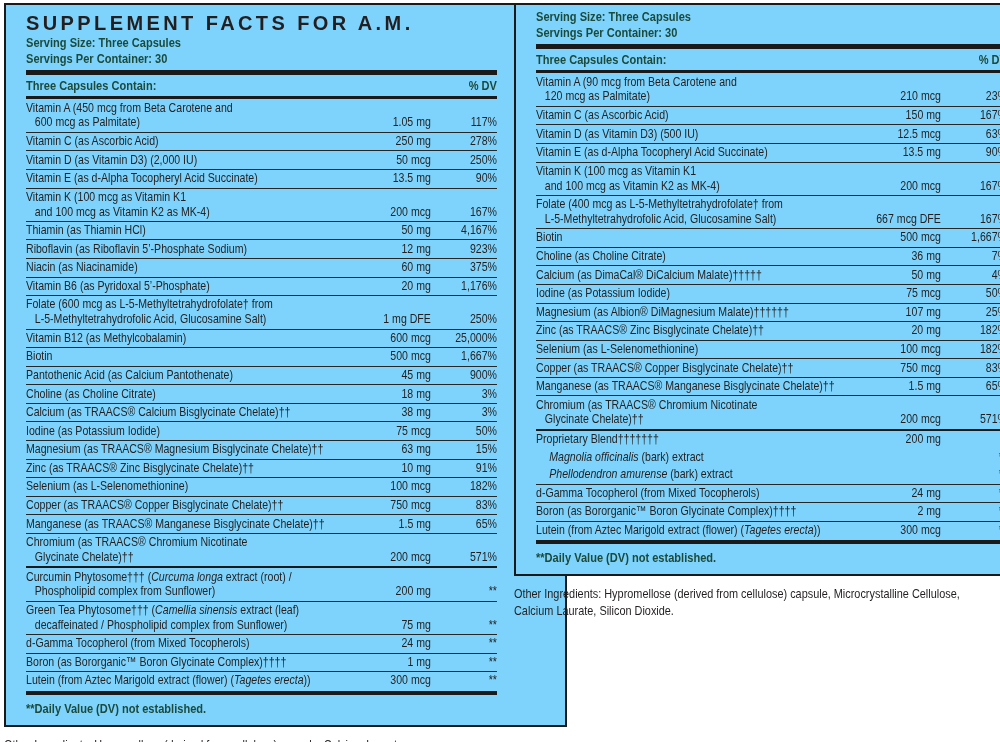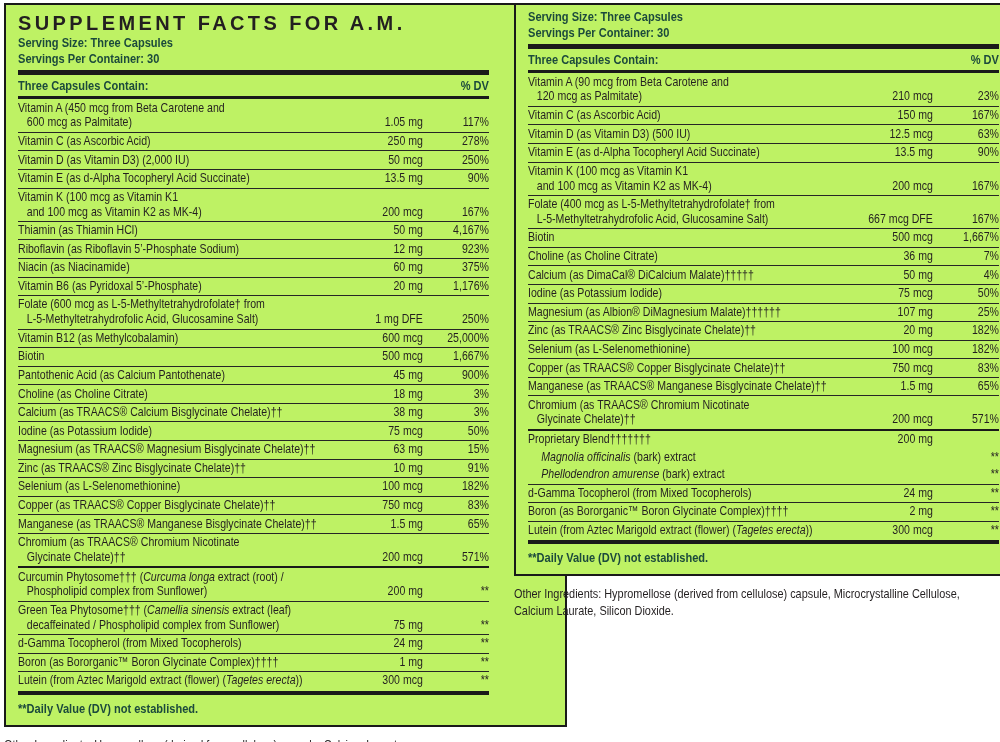--- a/index.html
+++ b/index.html
@@ -6,21 +6,21 @@
     --green:#1c4a3c;
     --ink:#231f20;
     --line:#1a1a1a;
   }
   html,body{margin:0;padding:0;background:#fff;color:var(--ink);
     font-family:"Liberation Sans","DejaVu Sans",sans-serif;}
   .sheet{width:1000px;height:742px;box-sizing:border-box;display:flex;
     gap:19px;padding:3px 4px;align-items:flex-start;background:#fff;}
   .col{width:491px;flex:0 0 491px;}
   .panel{border:2px solid var(--line);box-sizing:border-box;width:563px;
-    padding:4px 8px 0 12px;overflow:hidden;background:#bef264;}
+    padding:4px 8px 0 20px;overflow:hidden;background:#7dd3fc;}
   .title{font-size:20px;font-weight:bold;letter-spacing:3.4px;color:var(--ink);
     margin:3px 0 0 0;white-space:nowrap;}
   
   .cbody{width:570px;transform:scaleX(0.8263);transform-origin:0 0;}
   .serve{font-size:13.4px;line-height:16.2px;font-weight:bold;color:var(--green);}
   .bar-heavy{height:5px;background:var(--line);margin-top:3px;}
   .contain{display:flex;justify-content:space-between;align-items:flex-end;
     font-size:13.4px;font-weight:bold;color:var(--green);padding:3px 0 3px;}
   .bar-med{height:3px;background:var(--line);}
   .row{display:flex;align-items:flex-end;font-size:12.8px;line-height:14.8px;

